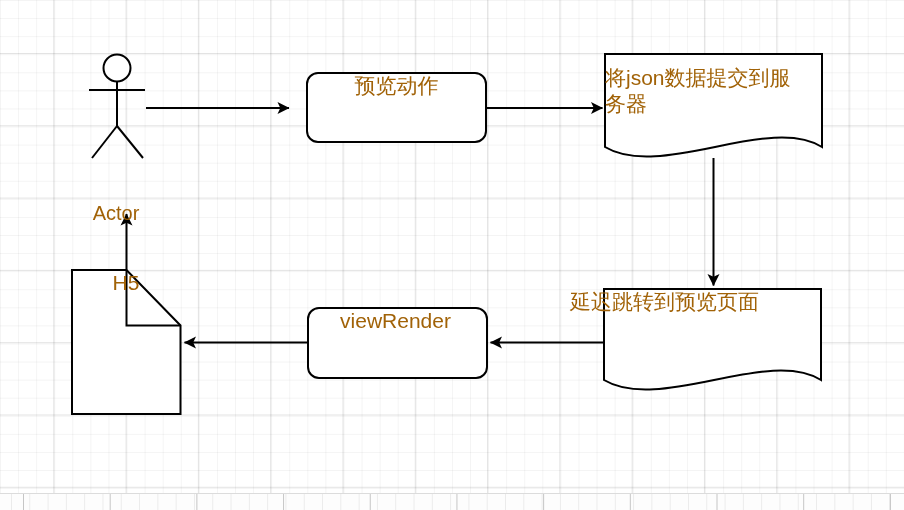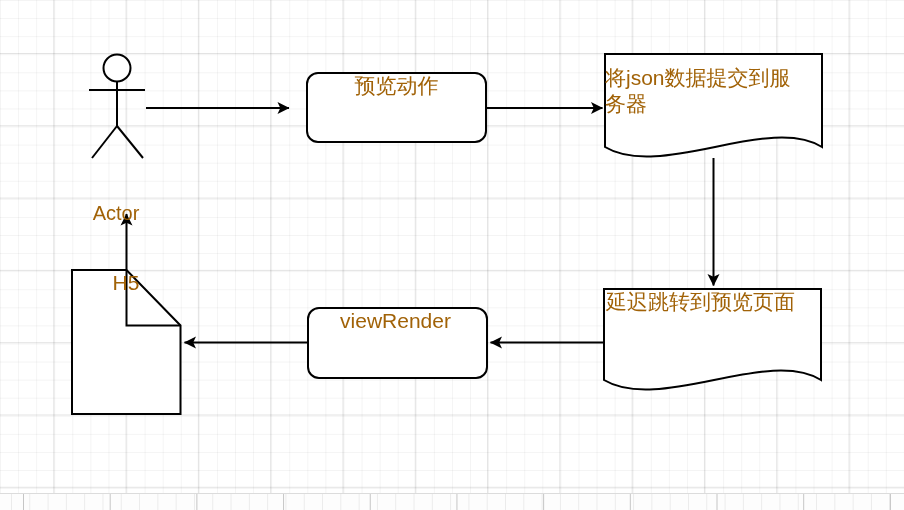--- a/index.html
+++ b/index.html
@@ -88,18 +88,18 @@
 
   <div class="label fs20" style="left:66px;top:179px;width:100px;height:22px;">Actor</div>
 
   <div class="label fs21" style="left:307px;top:73px;width:179px;height:69px;">预览动作</div>
 
   <div class="label fs21" style="left:605px;top:54px;width:217px;height:74px;flex-direction:column;">
     <span>将json数据提交到服</span>
     <span>务器</span>
   </div>
 
-  <div class="label fs21" style="left:604px;top:289px;width:193px;height:74px;">延迟跳转到预览页面</div>
+  <div class="label fs21" style="left:568px;top:289px;width:193px;height:74px;">延迟跳转到预览页面</div>
 
   <div class="label fs21" style="left:308px;top:308px;width:175px;height:70px;">viewRender</div>
 
   <div class="label fs21" style="left:72px;top:270px;width:108px;height:144px;">H5</div>
 </div>
 
 </body></html>

